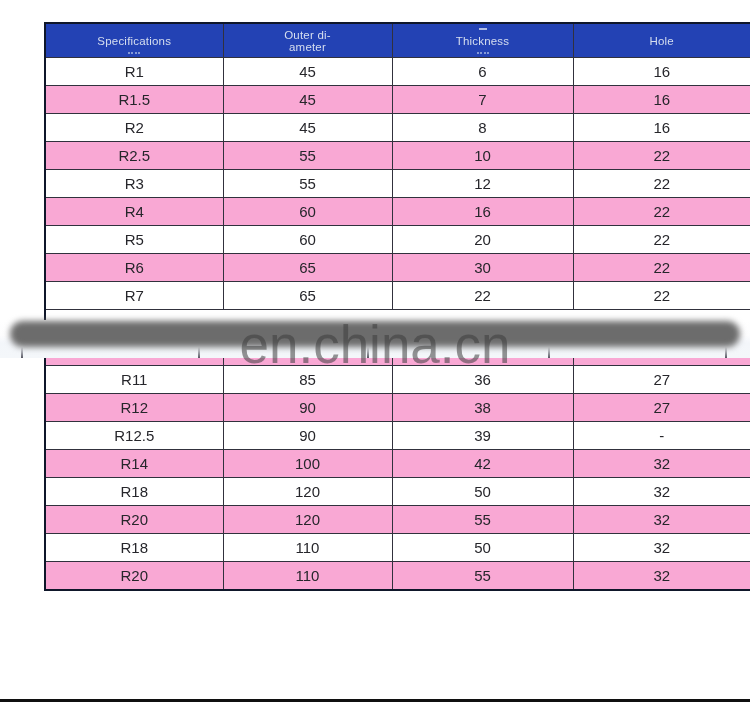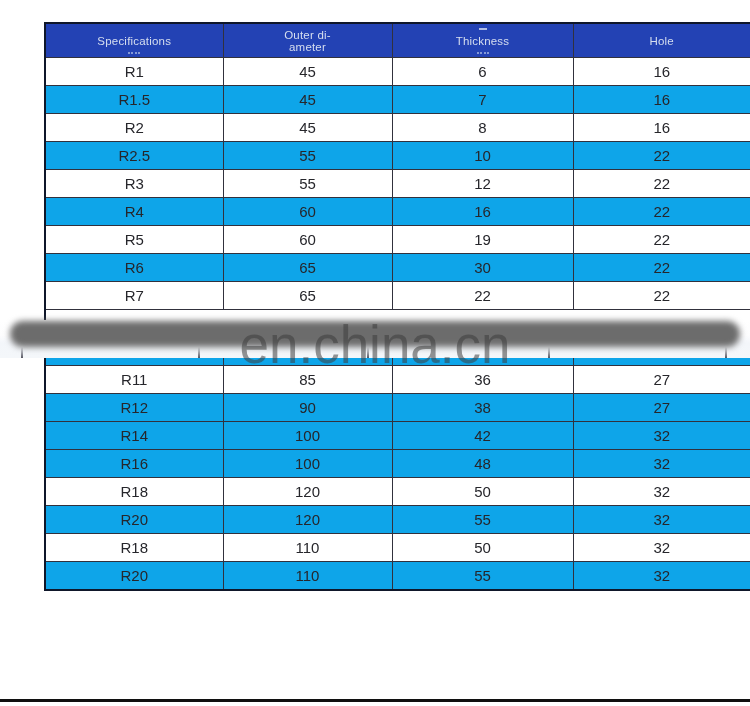--- a/index.html
+++ b/index.html
@@ -12,21 +12,21 @@
     border-collapse:collapse;table-layout:fixed;
     border:2px solid #0f172a;
     margin-left:36px;
   }
   .spec th,.spec td{border:1px solid #31313d;padding:0;text-align:center;vertical-align:middle;}
   .spec thead th{
     background:#2342b4;color:#d6deef;font-weight:400;font-size:11.5px;line-height:12px;
     height:33px;position:relative;letter-spacing:.2px;
   }
   .spec tbody td{height:27px;font-size:15px;color:#26262b;background:#ffffff;}
-  .spec tr.alt td{background:#0ea5e9;}
+  .spec tr.alt td{background:#f9a8d4;}
   td.hidden-zone{height:54px;background:#f6f8fb;border-left:none;border-right:none;}
   
   .artifact-dash{position:absolute;top:4px;left:50%;margin-left:-4px;width:8px;height:2px;background:rgba(225,232,246,0.75);}
   .artifact-dots{position:absolute;bottom:3px;left:50%;margin-left:-6px;width:12px;height:0;border-top:2px dotted rgba(215,225,242,0.55);}
   
   .watermark-overlay{
     position:absolute;left:0;top:320px;width:750px;height:38px;z-index:5;
     background:linear-gradient(to bottom,#ffffff 0%,#fdfdfe 40%,#f3f6fa 60%,#f4f7fa 100%);
   }
   .watermark-band{
@@ -108,21 +108,21 @@
   </tr>
         <tr class="alt">
     <td>R4</td>
     <td>60</td>
     <td>16</td>
     <td>22</td>
   </tr>
         <tr>
     <td>R5</td>
     <td>60</td>
-    <td>19</td>
+    <td>20</td>
     <td>22</td>
   </tr>
         <tr class="alt">
     <td>R6</td>
     <td>65</td>
     <td>30</td>
     <td>22</td>
   </tr>
         <tr>
     <td>R7</td>
@@ -144,30 +144,30 @@
     <td>85</td>
     <td>36</td>
     <td>27</td>
   </tr>
         <tr class="alt">
     <td>R12</td>
     <td>90</td>
     <td>38</td>
     <td>27</td>
   </tr>
+        <tr>
+    <td>R12.5</td>
+    <td>90</td>
+    <td>39</td>
+    <td>-</td>
+  </tr>
         <tr class="alt">
     <td>R14</td>
     <td>100</td>
     <td>42</td>
-    <td>32</td>
-  </tr>
-        <tr class="alt">
-    <td>R16</td>
-    <td>100</td>
-    <td>48</td>
     <td>32</td>
   </tr>
         <tr>
     <td>R18</td>
     <td>120</td>
     <td>50</td>
     <td>32</td>
   </tr>
         <tr class="alt">
     <td>R20</td>

